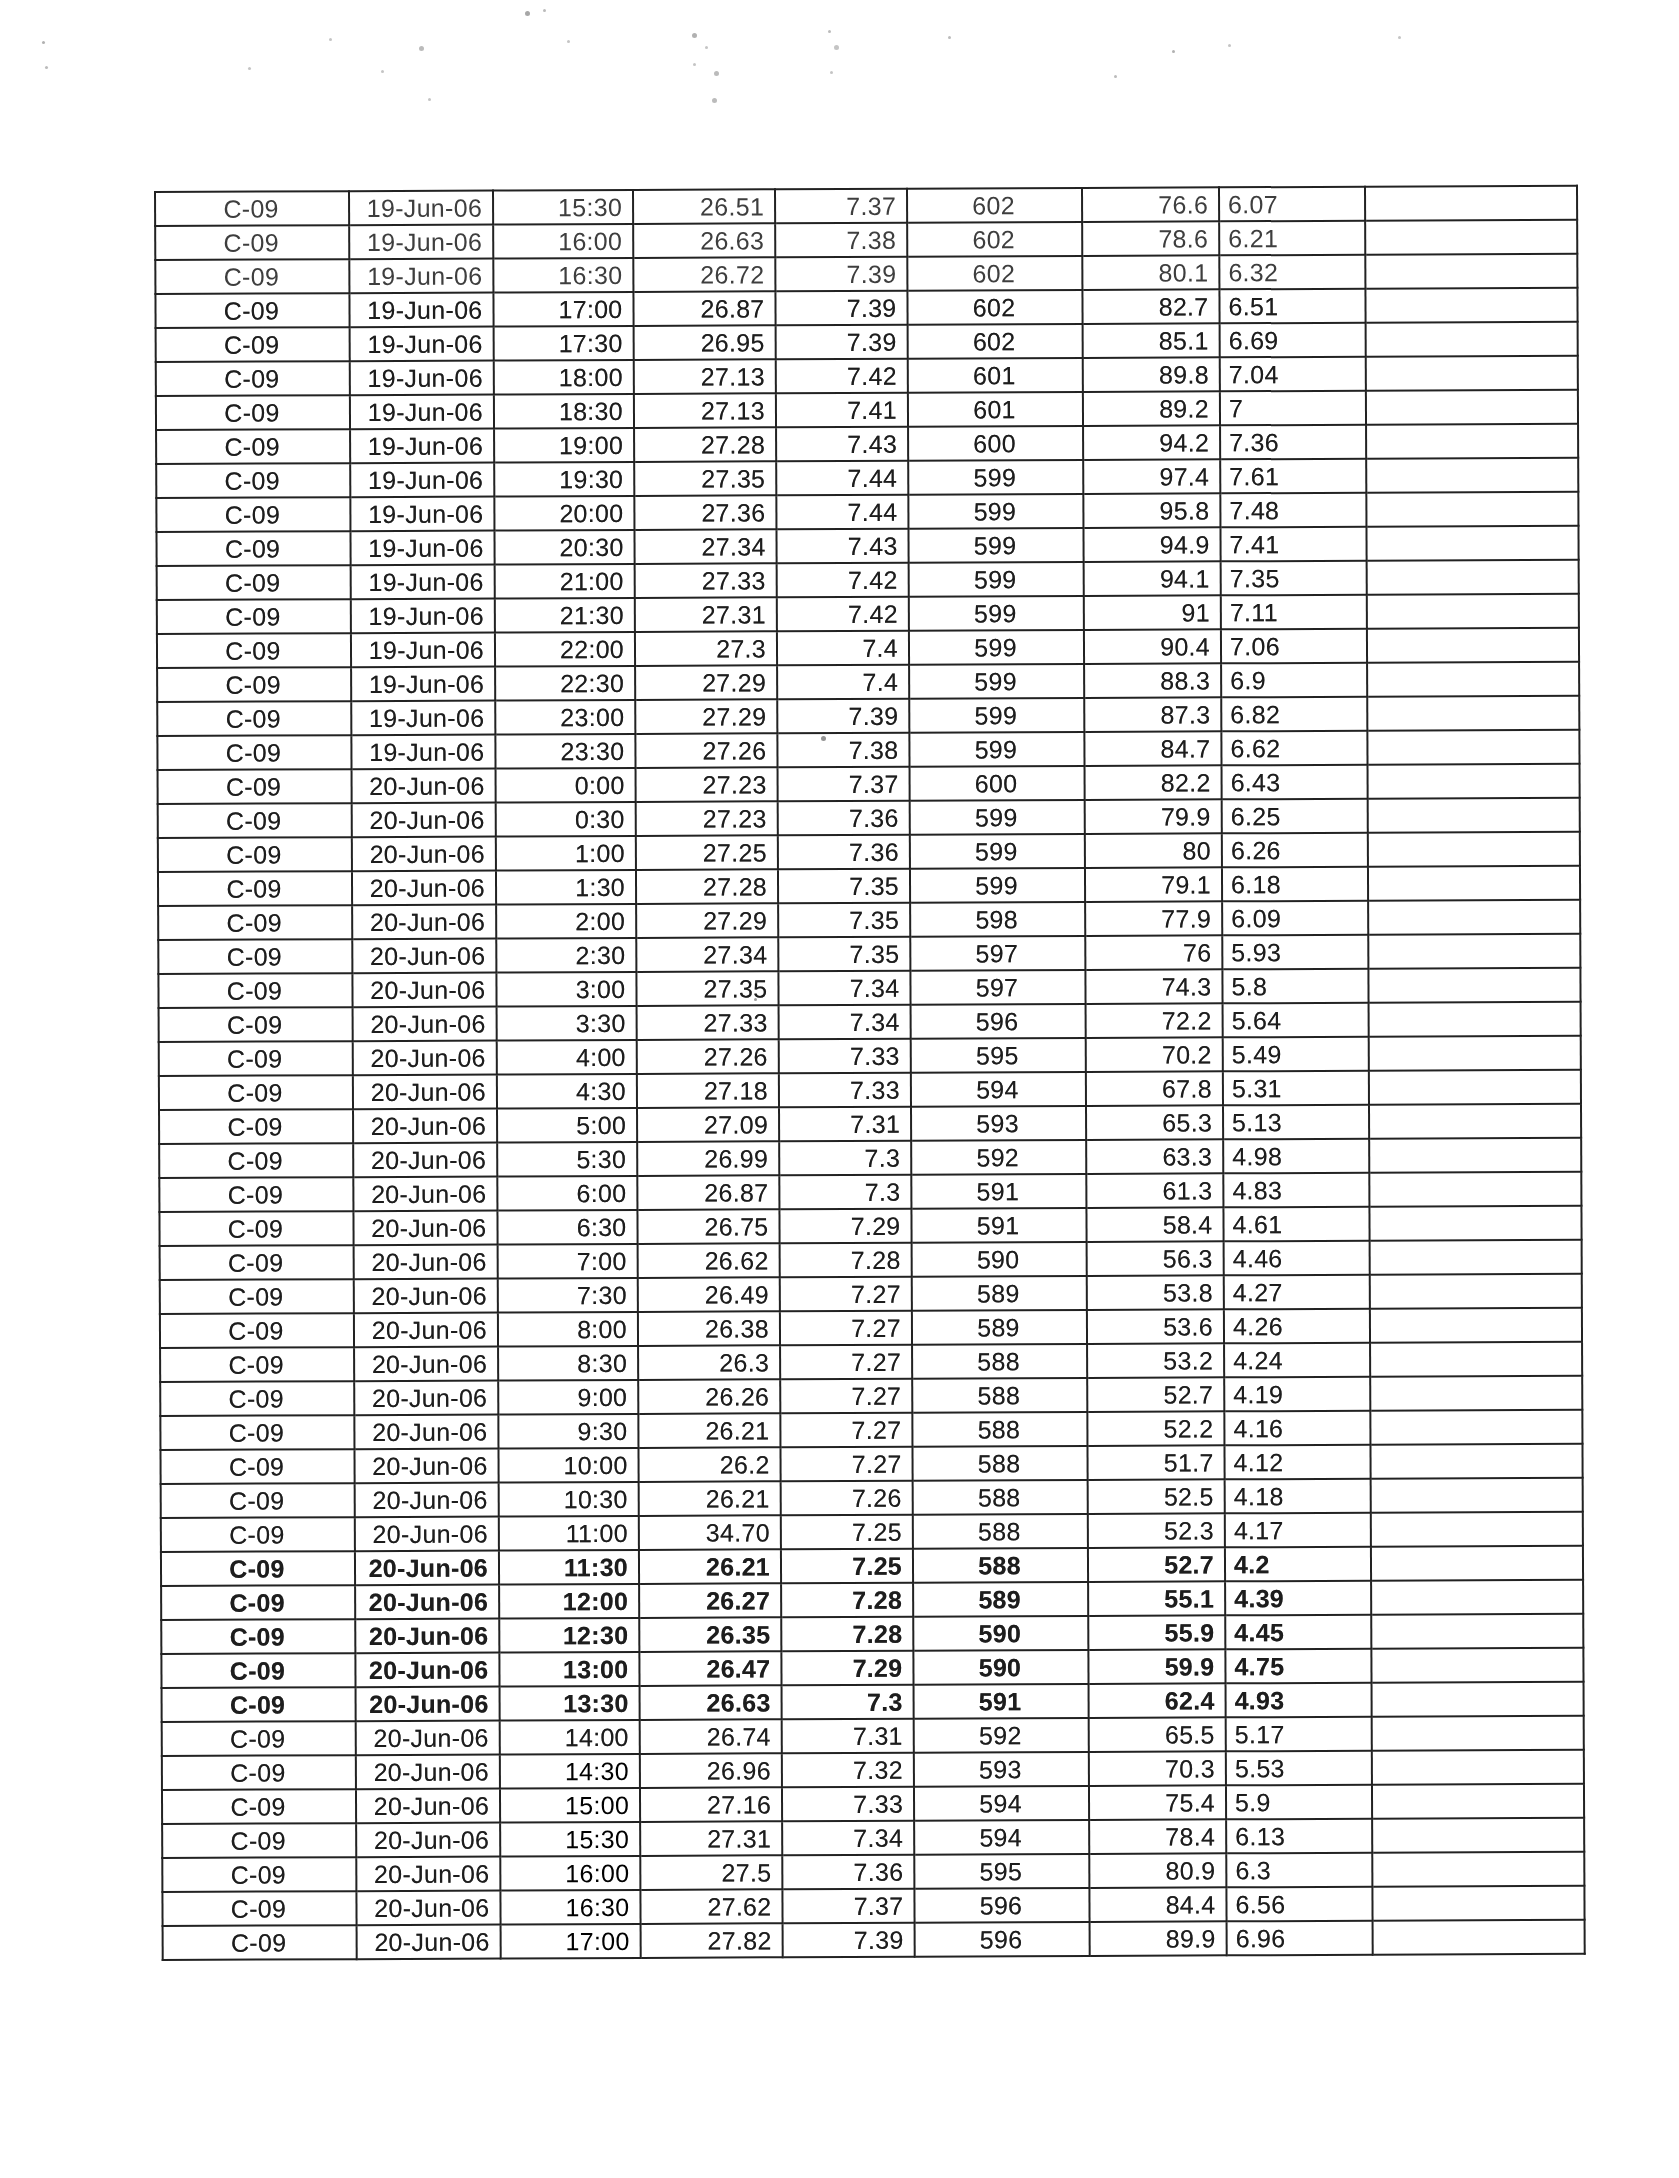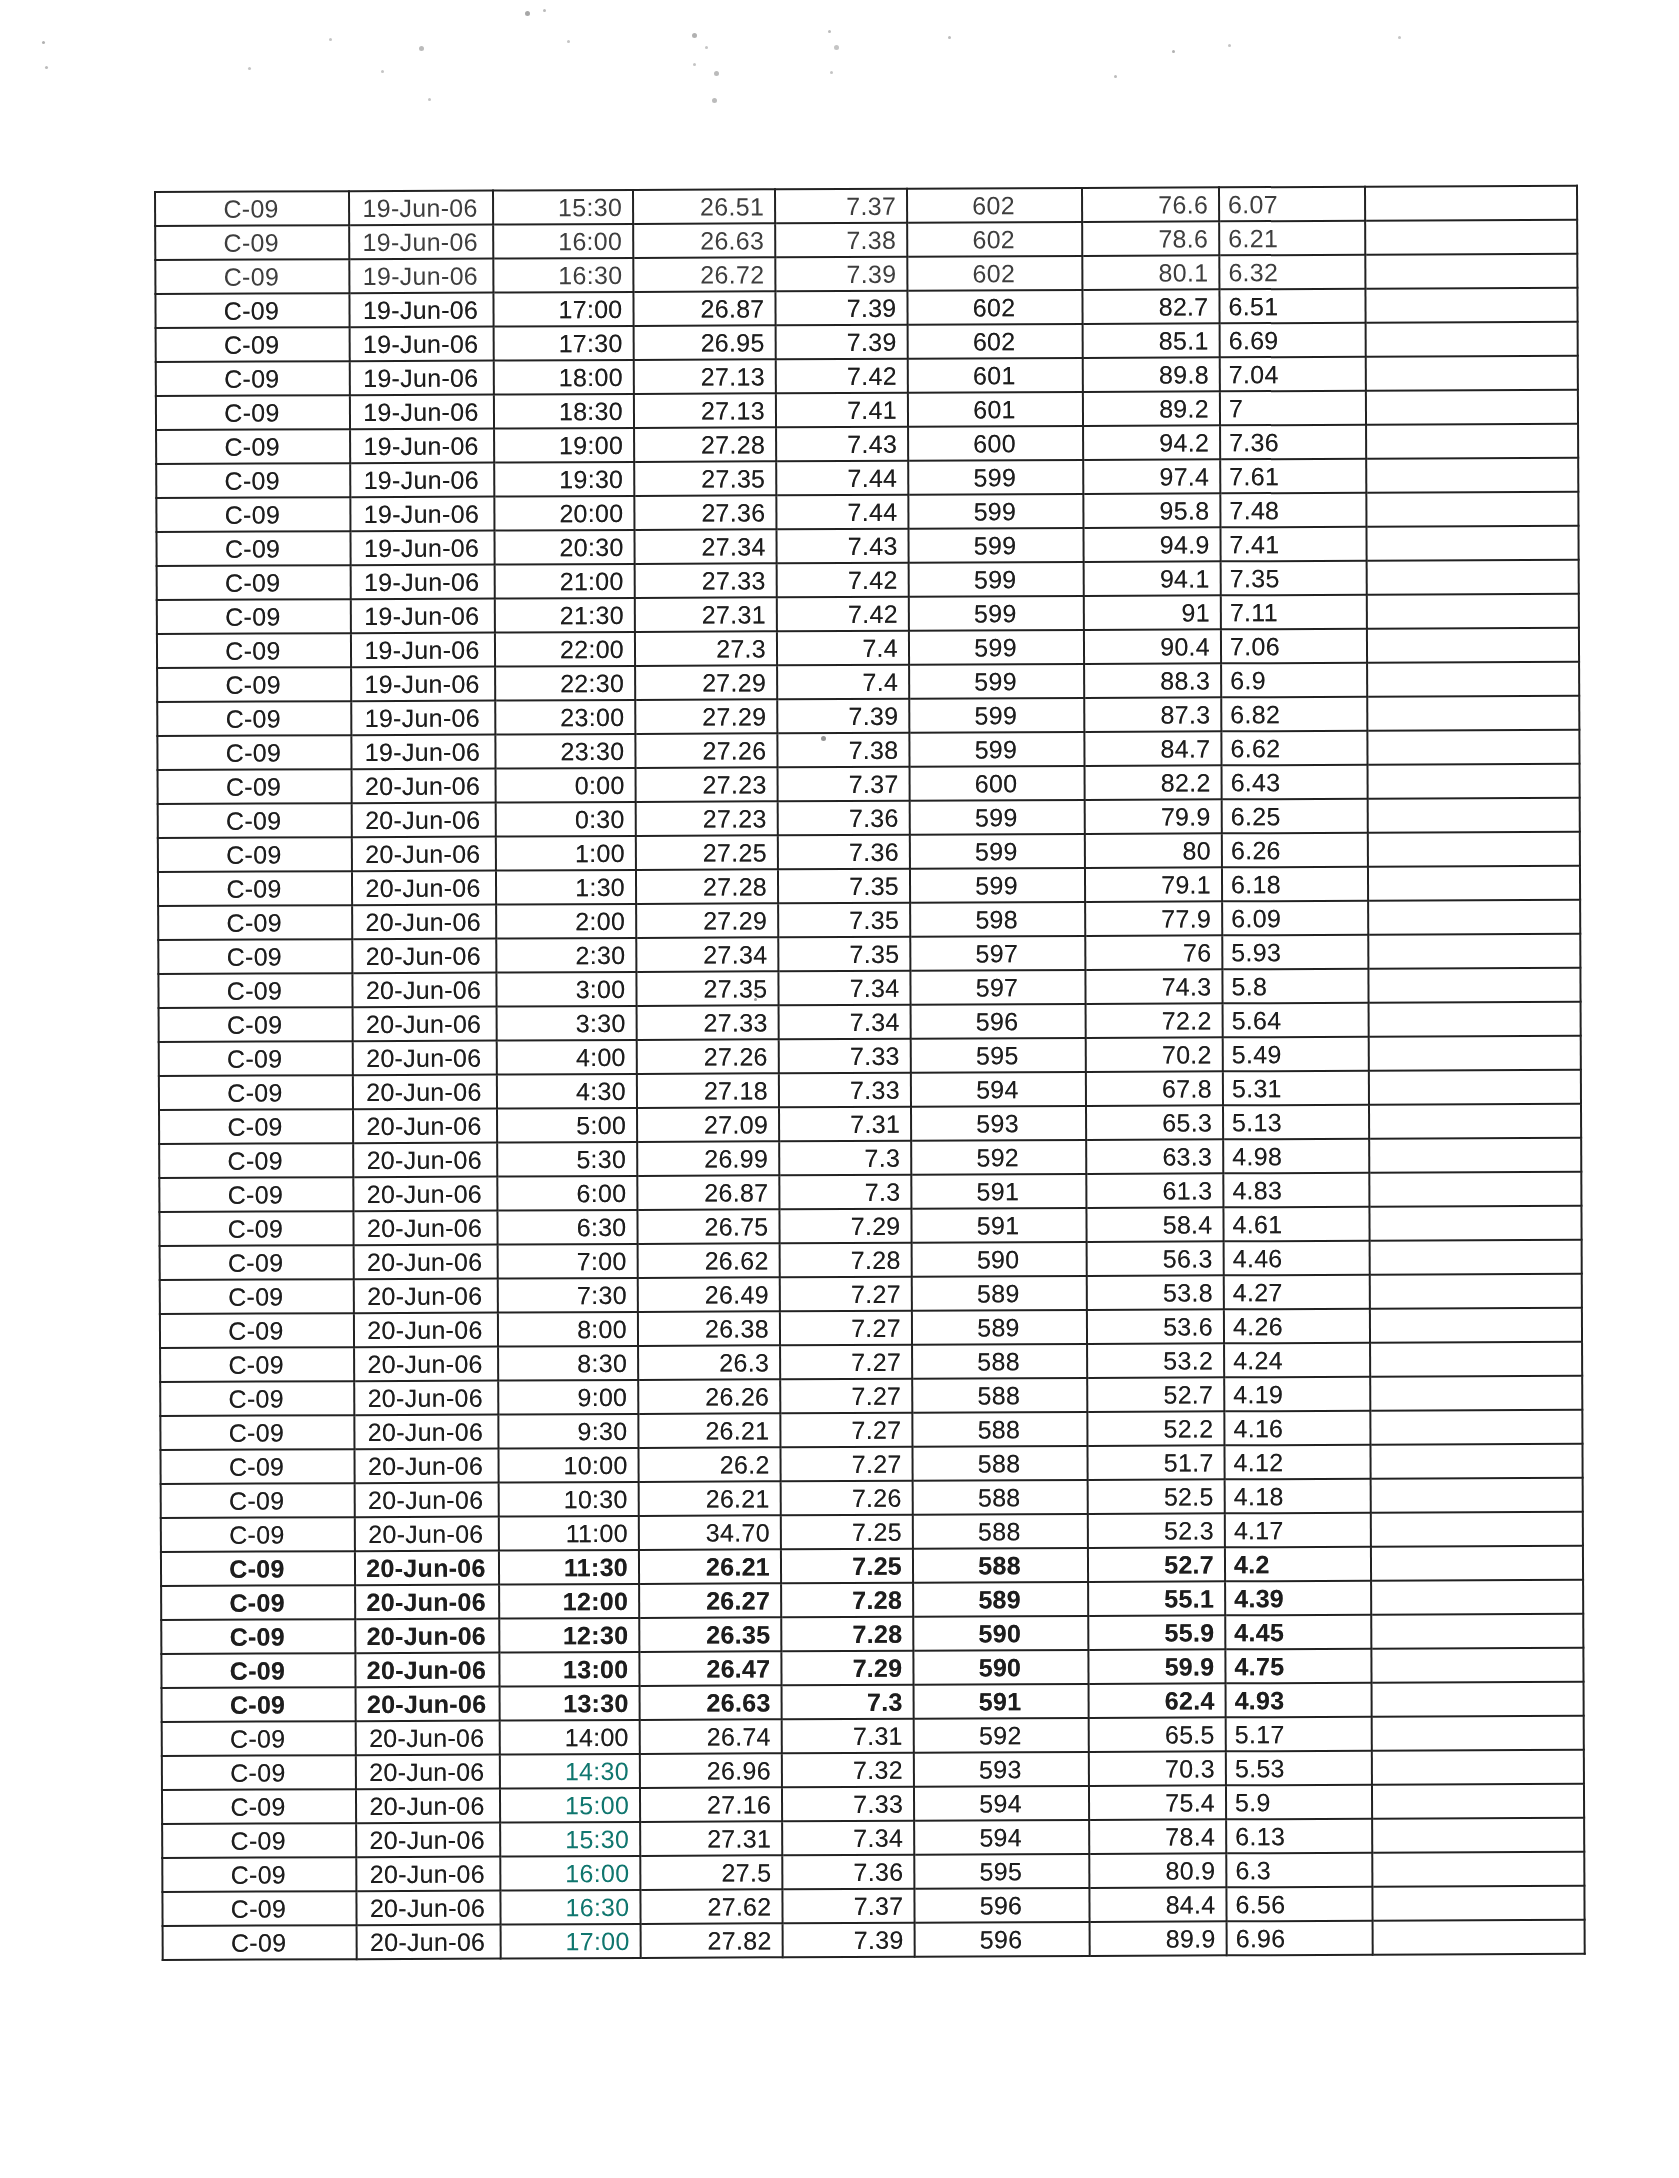--- a/index.html
+++ b/index.html
@@ -27,38 +27,38 @@
     letter-spacing:0.3px;
     color:#1d1d1d;
     border:2px solid #222;
     padding:0 10px 0 8px;
     white-space:nowrap;
     overflow:hidden;
     text-shadow:0 0 0.6px rgba(0,0,0,0.55);
   }
   
   td.c0{width:194px;text-align:center;}
-  td.c1{width:144px;text-align:center;}
+  td.c1{width:144px;text-align:right;}
   td.c2{width:140px;text-align:right;margin-left:24px;}
   td.c3{width:142px;text-align:right;margin-left:8px;}
   td.c4{width:132px;text-align:right;}
   td.c5{width:175px;text-align:center;}
   td.c6{width:137px;text-align:right;}
   td.c7{width:146px;text-align:left;}
   
   td.phantom{
     width:212px;
     border:none;
     border-top:2px solid rgba(30,30,30,0.78);
     border-bottom:2px solid rgba(30,30,30,0.78);
   }
   
   tr:nth-child(-n+3) td{color:#3e3e3e;text-shadow:none;}
   tr:nth-child(n+41):nth-child(-n+45) td{font-weight:bold;}
-  tr:nth-child(n+47) td.c2{color:#0f766e;text-shadow:none;}
+  tr:nth-child(n+47) td.c2{color:#000000;text-shadow:none;}
   
   .specks{
     position:absolute;left:0;top:0;width:3px;height:3px;border-radius:50%;
     background:transparent;
     box-shadow:
       526px 12px 0 1px rgba(60,60,60,.45),
       543px 9px 0 0 rgba(60,60,60,.35),
       42px 41px 0 0 rgba(60,60,60,.40),
       329px 38px 0 0 rgba(60,60,60,.30),
       420px 47px 0 1px rgba(60,60,60,.35),

